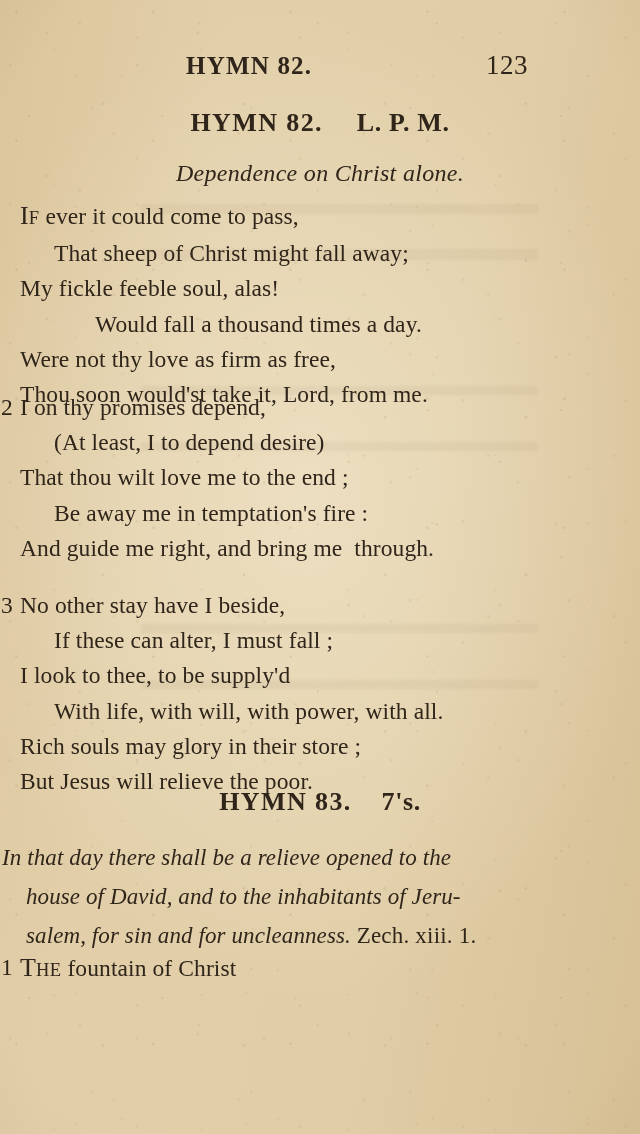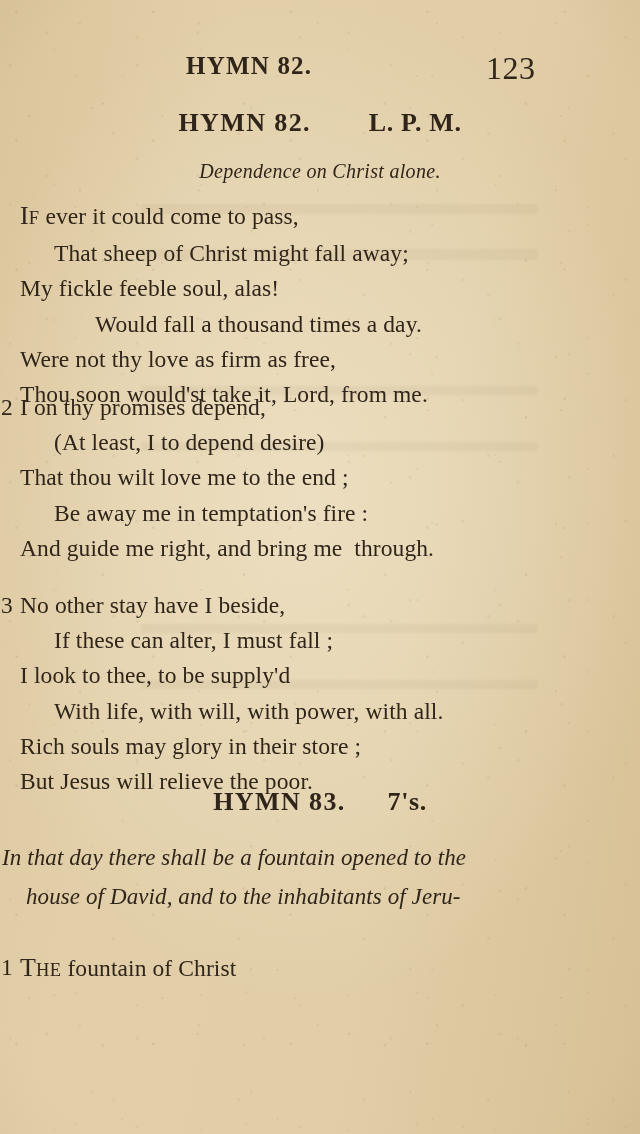--- a/index.html
+++ b/index.html
@@ -91,37 +91,37 @@
     left: 186px;
     top: 0;
     font-size: 25px;
     letter-spacing: 1.2px;
     font-weight: 600;
   }
   .running-head-page {
     position: absolute;
     left: 486px;
     top: -2px;
-    font-size: 32px;
+    font-size: 27px;
     letter-spacing: 0.5px;
   }
 
   
   .hymn-heading {
     text-align: center;
     font-size: 26px;
     letter-spacing: 1.4px;
     font-weight: 600;
   }
-  .hymn-heading .meter { letter-spacing: 0.6px; margin-left: 12px; }
+  .hymn-heading .meter { letter-spacing: 0.6px; }
 
   .hymn-subtitle {
     text-align: center;
     font-style: italic;
-    font-size: 20px;
+    font-size: 24px;
     letter-spacing: 0.3px;
   }
 
   
   .stanza { margin: 0; }
 
   .verse-line {
     position: relative;
     font-size: 23.5px;
     line-height: 35.2px;
@@ -215,22 +215,23 @@
 
     <div class="blk" style="top:787px;">
       <div class="hymn-heading">
         <span>HYMN 83.</span>
         <span style="display:inline-block;width:14px;"></span>
         <span class="meter">7's.</span>
       </div>
     </div>
 
     <div class="blk" style="top:838px; padding-left:2px;">
-      <div class="epigraph-line ep-ind-0">In that day there shall be a fountain opened to the</div>
+      <div class="epigraph-line ep-ind-0">In that day there shall be a relieve opened to the</div>
       <div class="epigraph-line ep-ind-1">house of David, and to the inhabitants of Jeru-</div>
+      <div class="epigraph-line ep-ind-1"><span>salem, for sin and for uncleanness. </span><span class="ref">Zech. xiii. 1.</span></div>
     </div>
 
     <div class="blk stanza" style="top:950px; padding-left:20px;">
       <div class="verse-line indent-0"><span class="stanza-num">1</span><span class="smallcap-lead">T</span><span class="smallcaps">HE</span><span> fountain of Christ</span></div>
     </div>
 
   </div>
 </div>
 
 </body></html>

